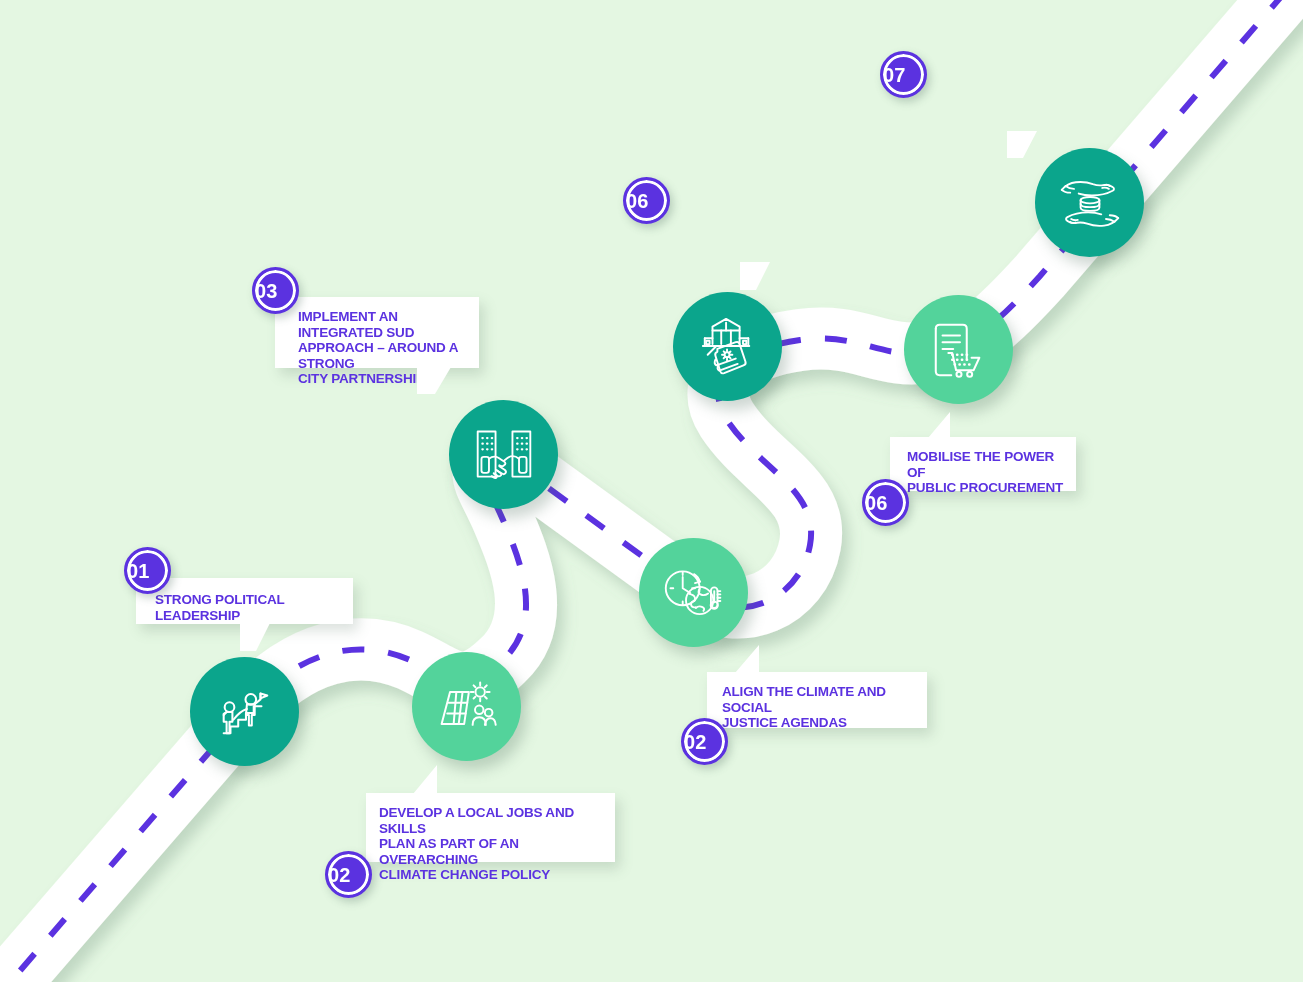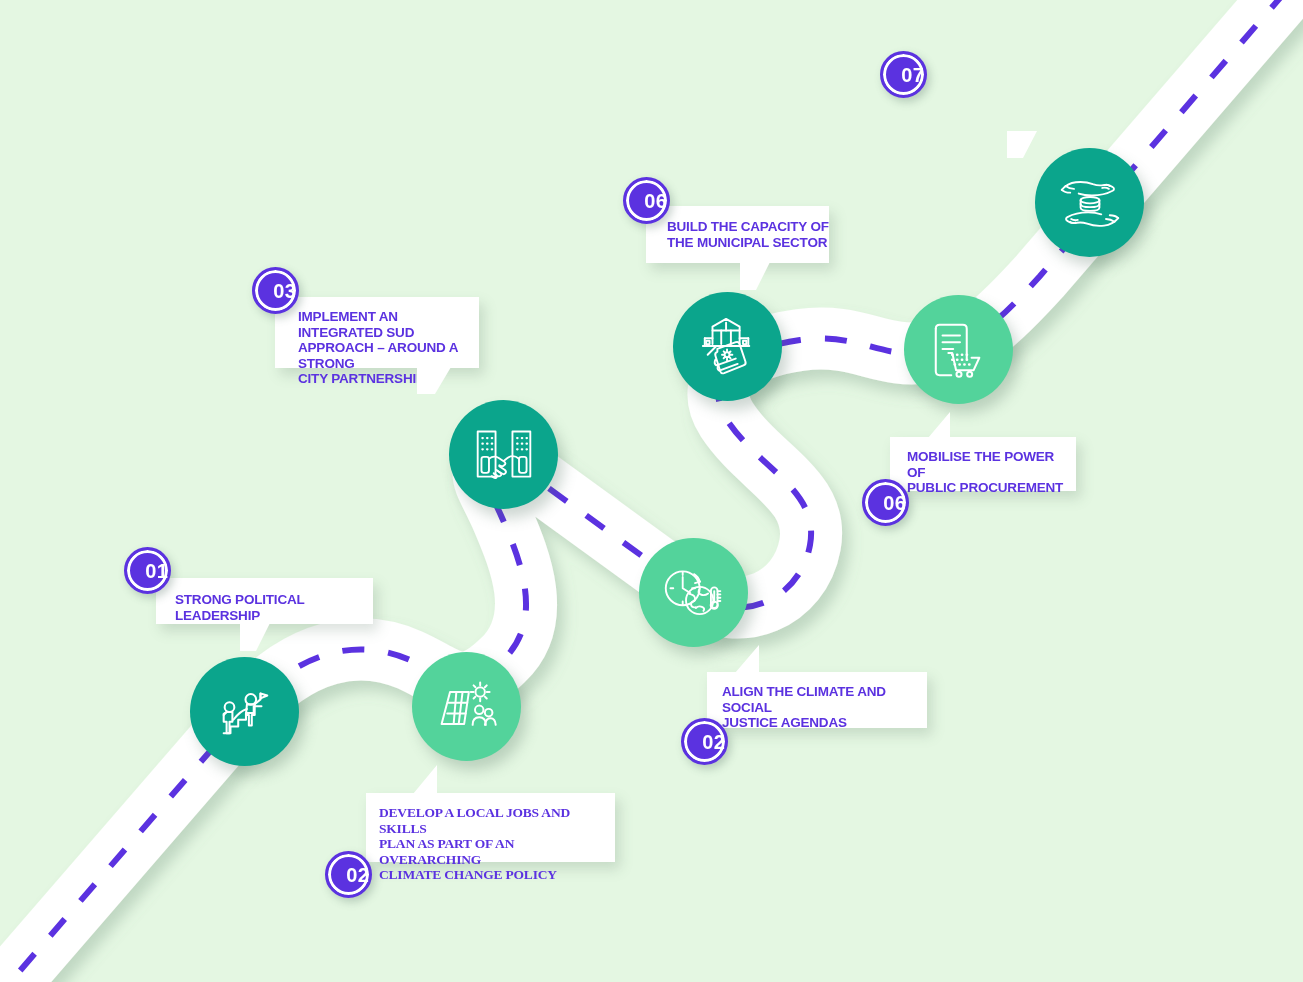--- a/index.html
+++ b/index.html
@@ -42,21 +42,21 @@
   }
   .tail{position:absolute;width:0;height:0;}
 
   
   .badge{
     position:absolute;
     border-radius:50%;
     background:#5b32e0;
     border:3px solid #5b32e0;
     box-shadow:0 0 0 3px #ffffff inset, 3px 4px 8px rgba(80,110,95,.30);
-    display:flex;align-items:center;justify-content:flex-end;
+    display:flex;align-items:center;justify-content:flex-start;
   }
   .badge span{
     color:#ffffff;
     font-weight:bold;
     font-size:20px;
     line-height:1;
     letter-spacing:0.2px;
   }
 </style>
 </head>
@@ -226,30 +226,30 @@
         <ellipse cx="34" cy="27" rx="10" ry="3.4"></ellipse>
         <path d="M24 27 v4 q0 3.4 10 3.4 q10 0 10 -3.4 v-4"></path>
         <path d="M24 31 v4 q0 3.4 10 3.4 q10 0 10 -3.4 v-4"></path>
         <path d="M64 46 q-6 7 -15 8 q-10 1 -18 -2 q-6 -2 -11 -1 q-6 1 -10 -2 q-3 -2 0 -4 q9 -5 22 -5 q8 0 14 2"></path>
         <path d="M64 46 q-3 -3 -9 -3 M60 50 q-4 -3 -9 -3"></path>
         <path d="M19 51 q-4 1 -6 -1 M21 48 q-4 1 -7 -1"></path>
       </g>
     </svg>
   </div>
 
-  <div class="callout" style="left:156px;top:578px;width:217px;height:46px;padding-left:44px;">
+  <div class="callout" style="left:136px;top:578px;width:217px;height:46px;padding-left:44px;">
     <div class="txt" style="left:19px;top:14px;">STRONG POLITICAL LEADERSHIP</div>
   </div>
   <div class="tail" style="left:240px;top:623px;border-left:16px solid #ffffff;border-right:14px solid transparent;border-top:28px solid #ffffff;border-bottom:0;"></div>
   <div class="badge" style="left:124px;top:547px;width:41px;height:41px;">
     <span>01</span>
   </div>
 
   <div class="callout" style="left:366px;top:793px;width:249px;height:69px;">
-    <div class="txt" style="left:13px;top:12px;font-family:Liberation Serif, serif;">DEVELOP A LOCAL JOBS AND SKILLS
+    <div class="txt" style="left:13px;top:12px;">DEVELOP A LOCAL JOBS AND SKILLS
 PLAN AS PART OF AN OVERARCHING
 CLIMATE CHANGE POLICY</div>
   </div>
   <div class="tail" style="left:413px;top:765px;border-right:24px solid #ffffff;border-left:0;border-top:29px solid transparent;border-bottom:0;"></div>
   <div class="badge" style="left:325px;top:851px;width:41px;height:41px;">
     <span>02</span>
   </div>
 
   <div class="callout" style="left:275px;top:297px;width:204px;height:71px;">
     <div class="txt" style="left:23px;top:12px;">IMPLEMENT AN INTEGRATED SUD
@@ -263,24 +263,20 @@
 
   <div class="callout" style="left:707px;top:672px;width:220px;height:56px;">
     <div class="txt" style="left:15px;top:12px;">ALIGN THE CLIMATE AND SOCIAL
 JUSTICE AGENDAS</div>
   </div>
   <div class="tail" style="left:735px;top:645px;border-right:24px solid #ffffff;border-left:0;border-top:28px solid transparent;border-bottom:0;"></div>
   <div class="badge" style="left:681px;top:718px;width:41px;height:41px;">
     <span>02</span>
   </div>
 
-  <div class="callout" style="left:646px;top:206px;width:183px;height:57px;">
-    <div class="txt" style="left:21px;top:13px;">BUILD THE CAPACITY OF
-THE MUNICIPAL SECTOR</div>
-  </div>
   <div class="tail" style="left:740px;top:262px;border-left:16px solid #ffffff;border-right:14px solid transparent;border-top:28px solid #ffffff;border-bottom:0;"></div>
   <div class="badge" style="left:623px;top:177px;width:41px;height:41px;">
     <span>06</span>
   </div>
 
   <div class="callout" style="left:890px;top:437px;width:186px;height:54px;">
     <div class="txt" style="left:17px;top:12px;">MOBILISE THE POWER OF
 PUBLIC PROCUREMENT</div>
   </div>
   <div class="tail" style="left:928px;top:412px;border-right:22px solid #ffffff;border-left:0;border-top:26px solid transparent;border-bottom:0;"></div>

